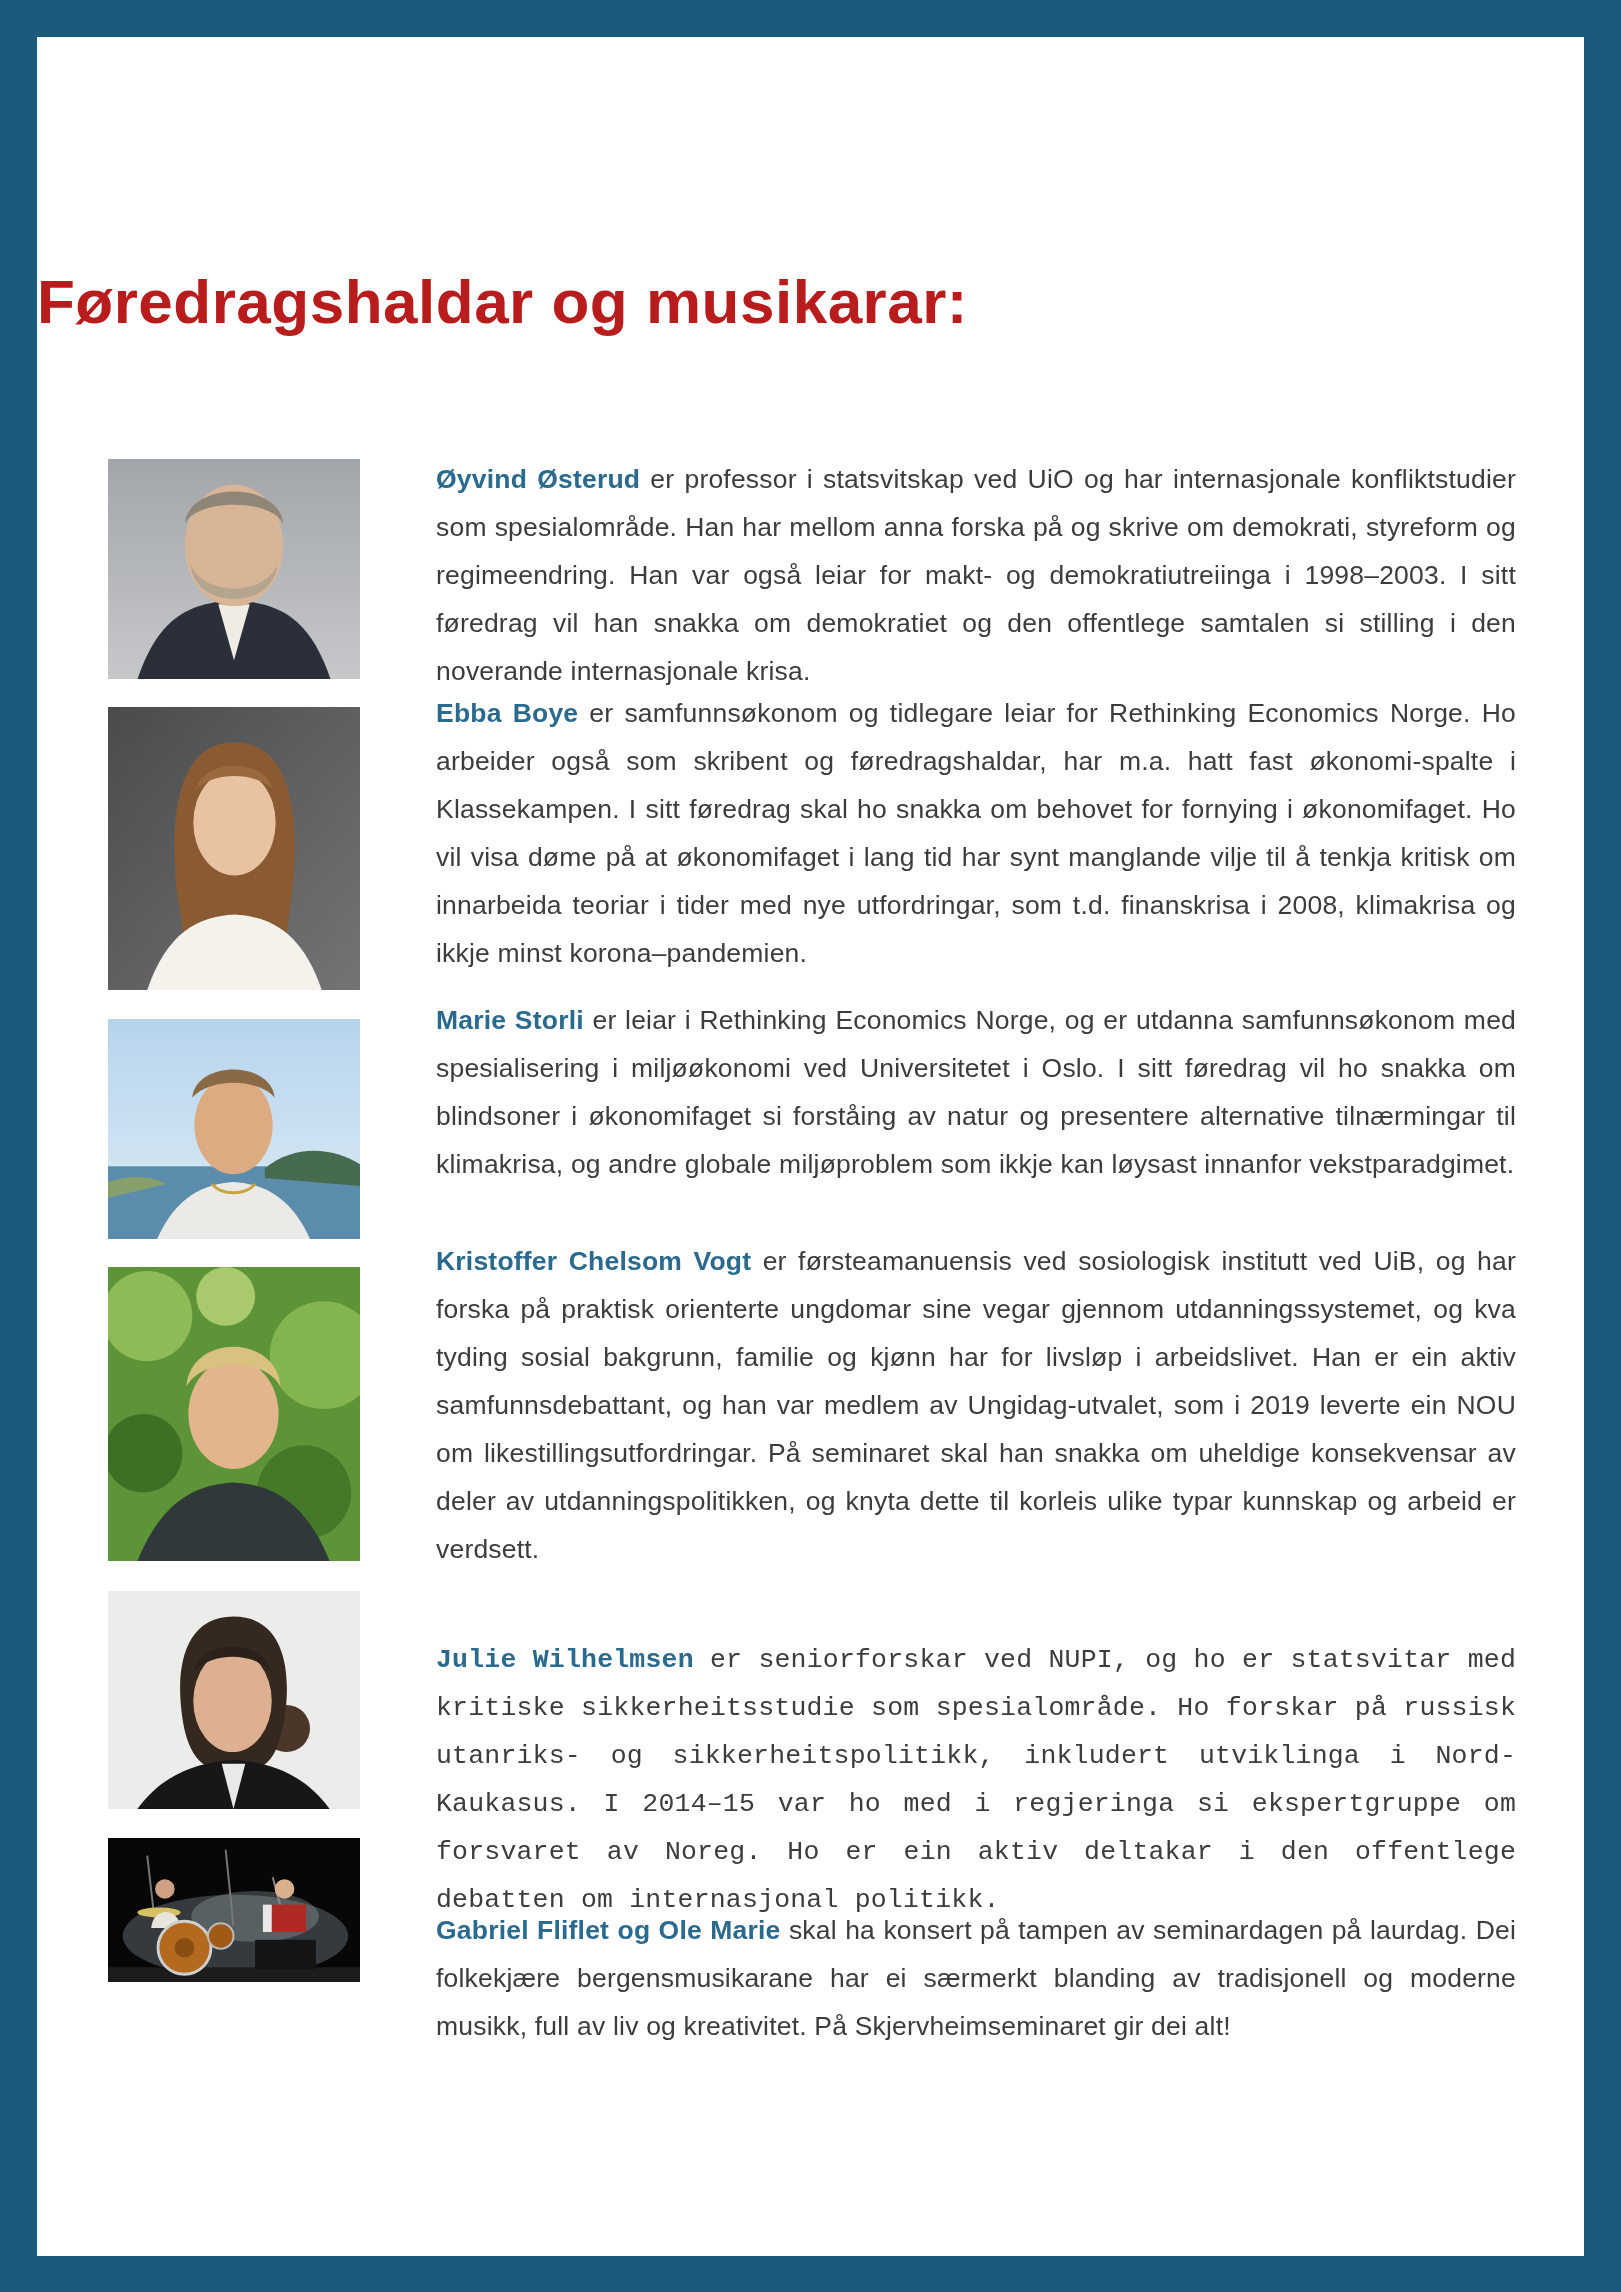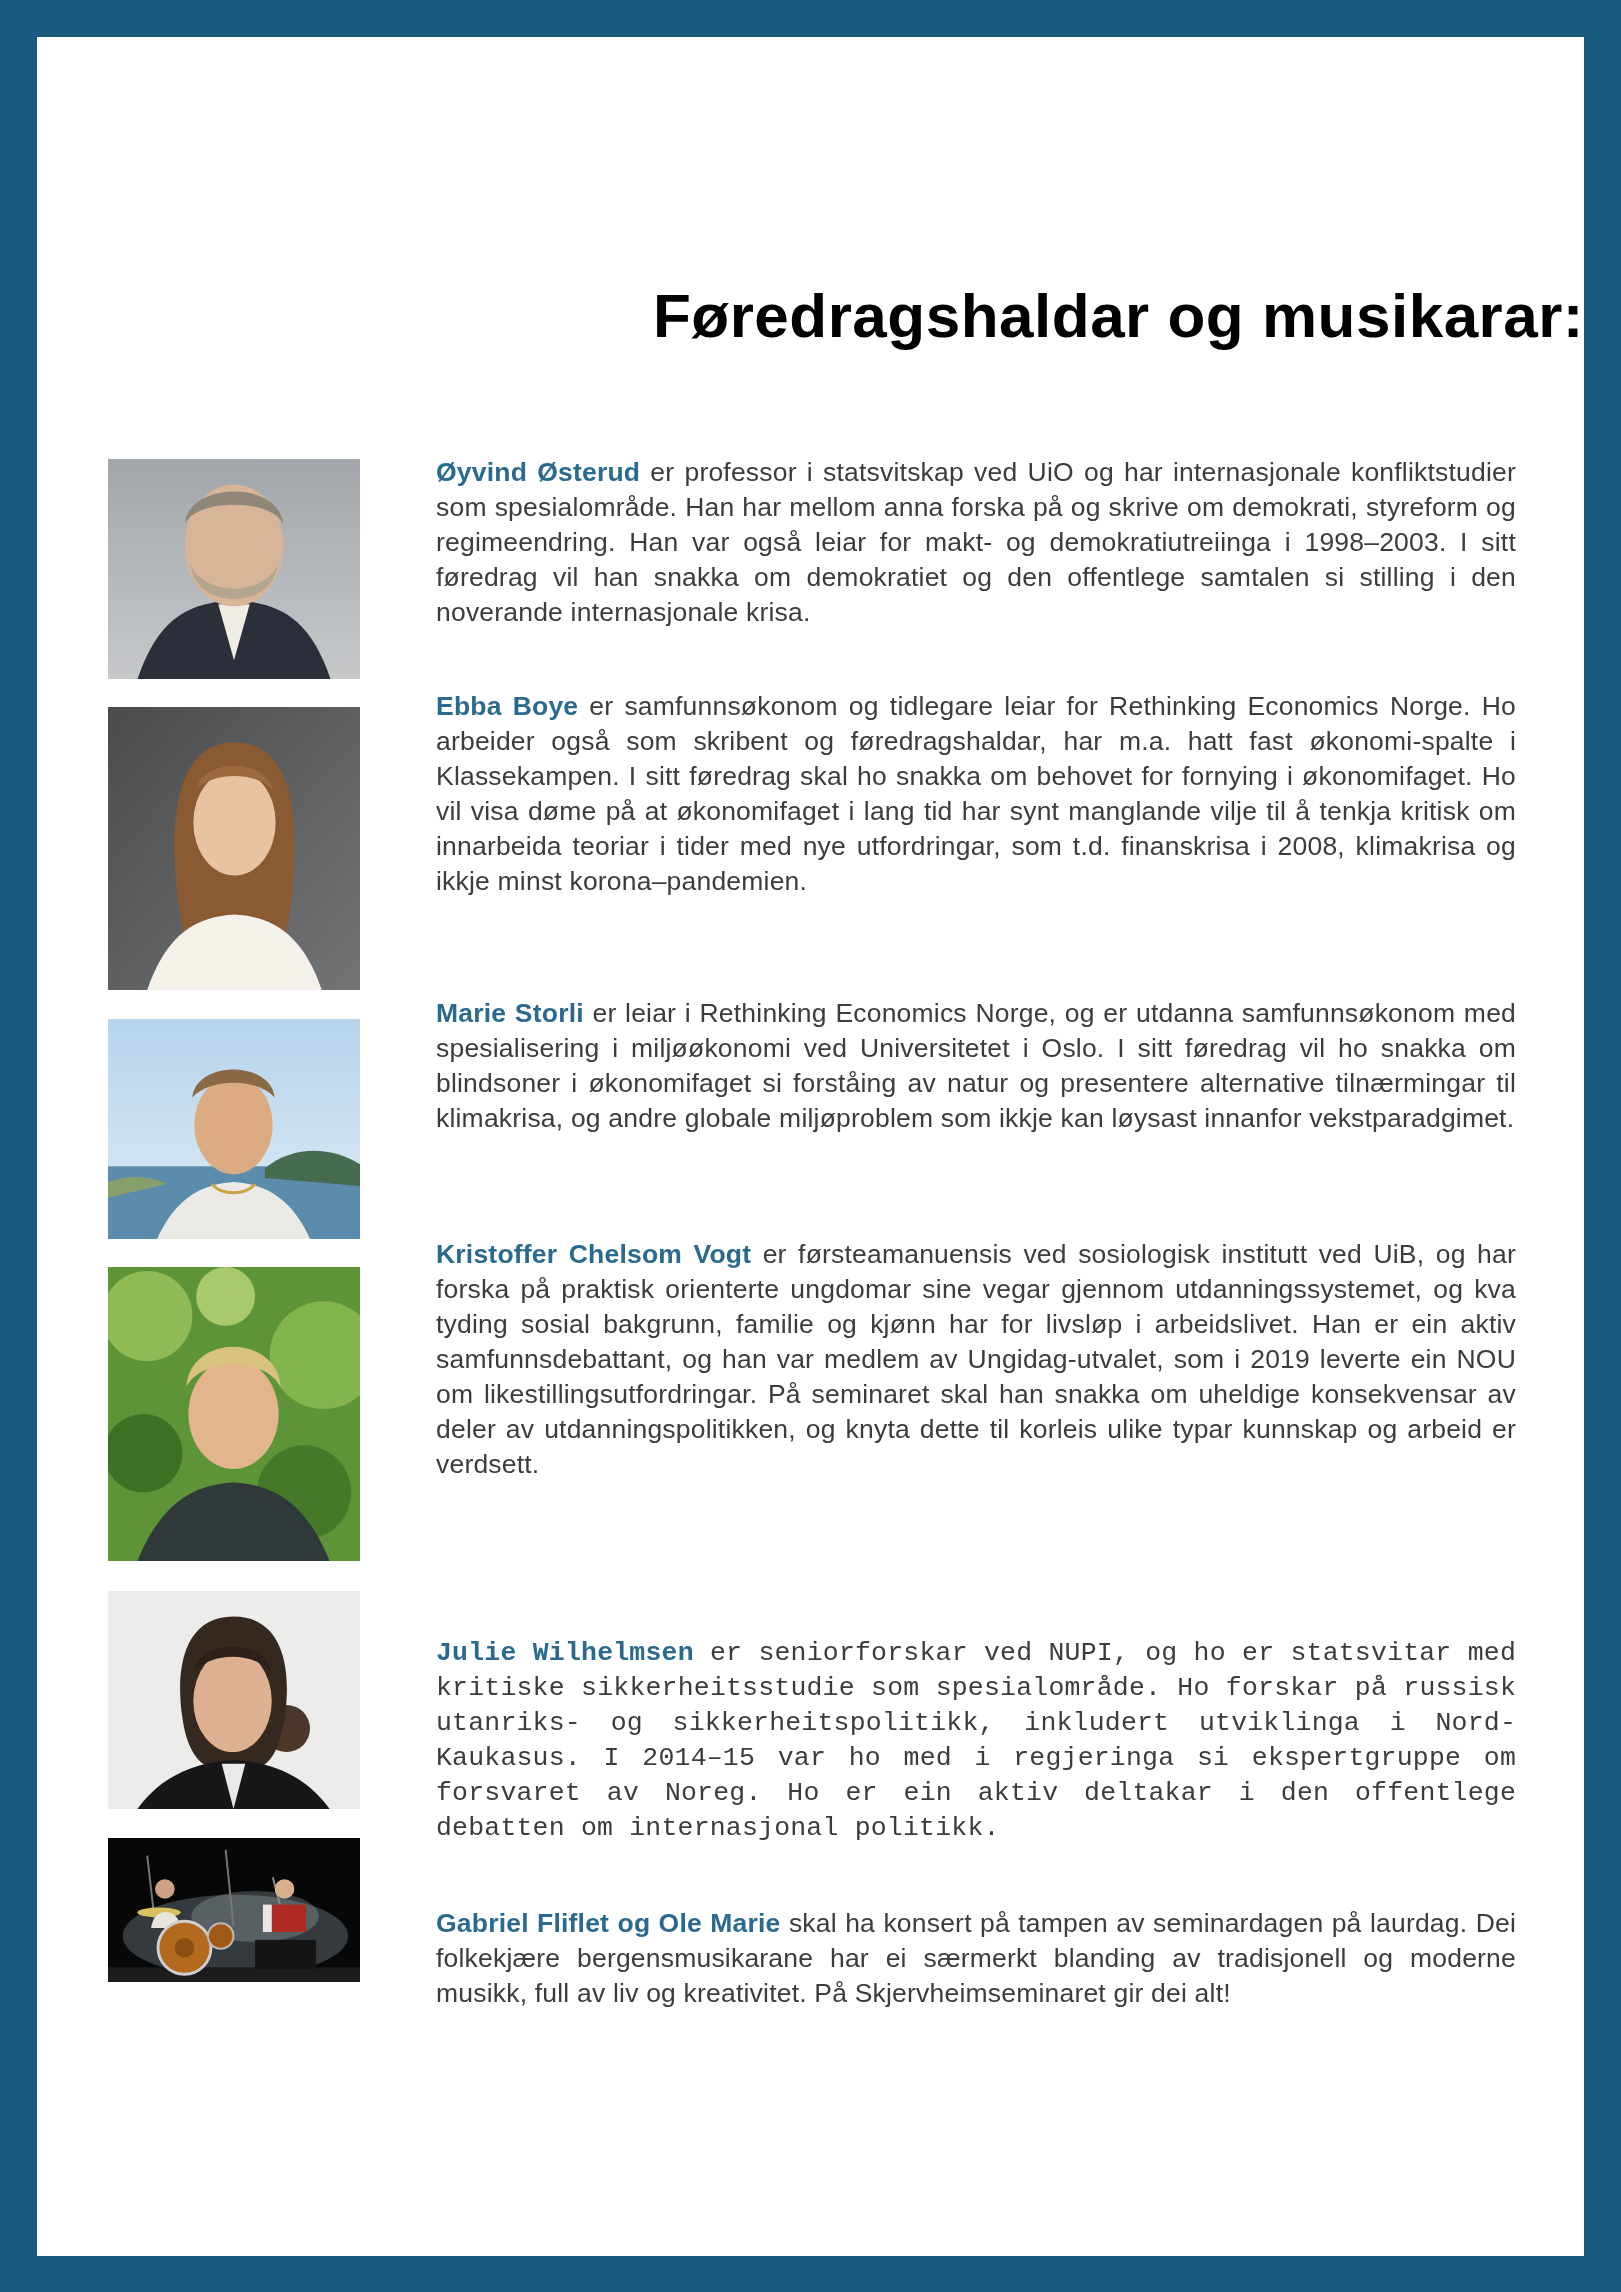--- a/index.html
+++ b/index.html
@@ -10,27 +10,27 @@
     font-family:"Liberation Sans", sans-serif;
     overflow:hidden;
   }
   .content{
     position:absolute;
     left:37px;top:37px;right:37px;bottom:37px;
     background:#ffffff;
   }
   .title{
     position:absolute;
-    left:0;top:243px;width:100%;
+    left:0;top:229px;width:100%;
     margin:0;
-    text-align:right;
+    text-align:left;
     font-size:62px;
     font-weight:700;
     letter-spacing:0.5px;
-    color:#000000;
+    color:#b91c1c;
   }
   .photo{
     position:absolute;
     left:71px;
     width:252px;
     overflow:hidden;
     background:#ddd;
   }
   .photo svg{display:block;width:100%;height:100%;}
   .p1{top:422px;height:220px;}
@@ -38,21 +38,21 @@
   .p3{top:982px;height:220px;}
   .p4{top:1230px;height:294px;}
   .p5{top:1554px;height:218px;}
   .p6{top:1801px;height:144px;}
   .bio{
     position:absolute;
     left:399px;
     width:1080px;
     margin:0;
     font-size:26.5px;
-    line-height:35px;
+    line-height:48px;
     letter-spacing:0.2px;
     text-align:justify;
     color:#3c3c3e;
   }
   .b1{top:418px;}
   .b2{top:652px;}
   .b3{top:959px;}
   .b4{top:1200px;}
   .b5{top:1599px;font-family:Liberation Mono, monospace;}
   .b6{top:1869px;}

